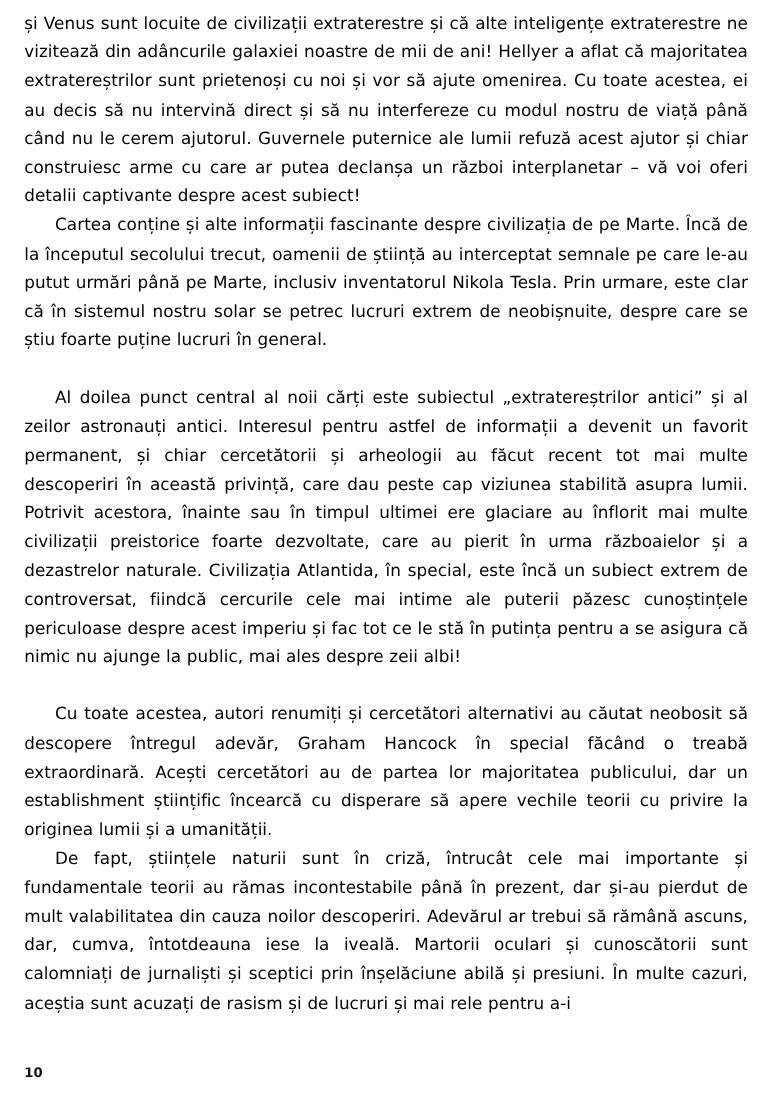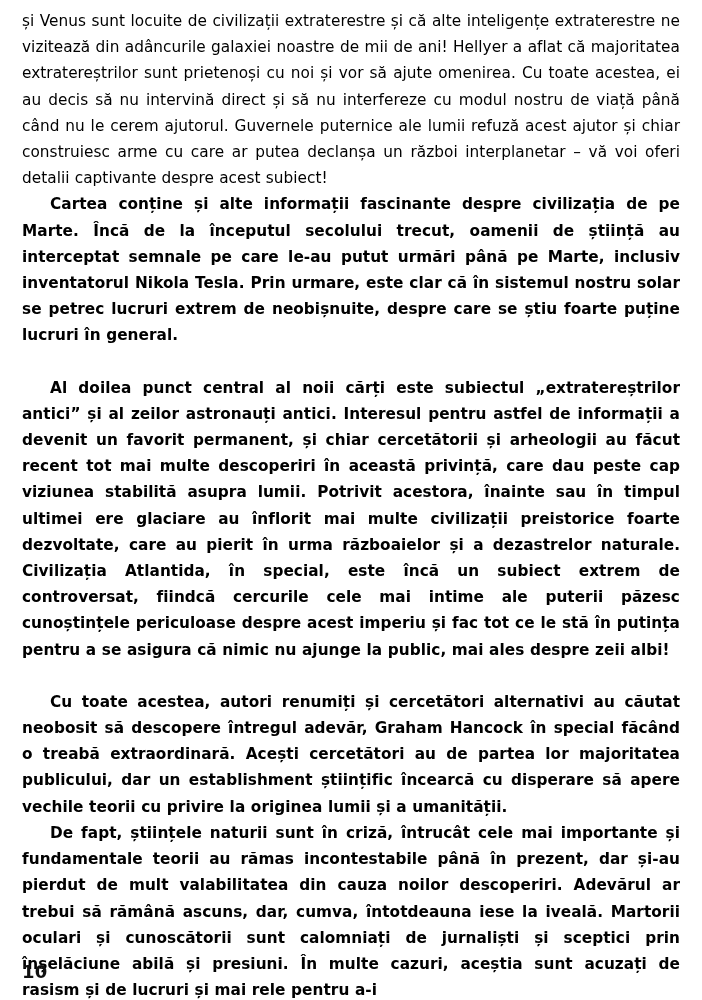--- a/index.html
+++ b/index.html
@@ -31,30 +31,29 @@
     text-justify: inter-word;
     letter-spacing: 0.05px;
     word-spacing: 0.2px;
     color: #000000;
   }
   p {
     margin: 0;
   }
   p.indent {
     text-indent: 28px;
-    font-weight: bold;
   }
   .gap {
     height: 26px;
   }
   .folio {
     position: absolute;
     left: 22px;
     bottom: 18px;
-    font-size: 18px;
+    font-size: 12px;
     font-weight: bold;
     color: #111111;
     letter-spacing: 0.2px;
   }
 </style>
 </head>
 <body>
 
 <div class="page">
   <div class="body-text" id="text-flow">

